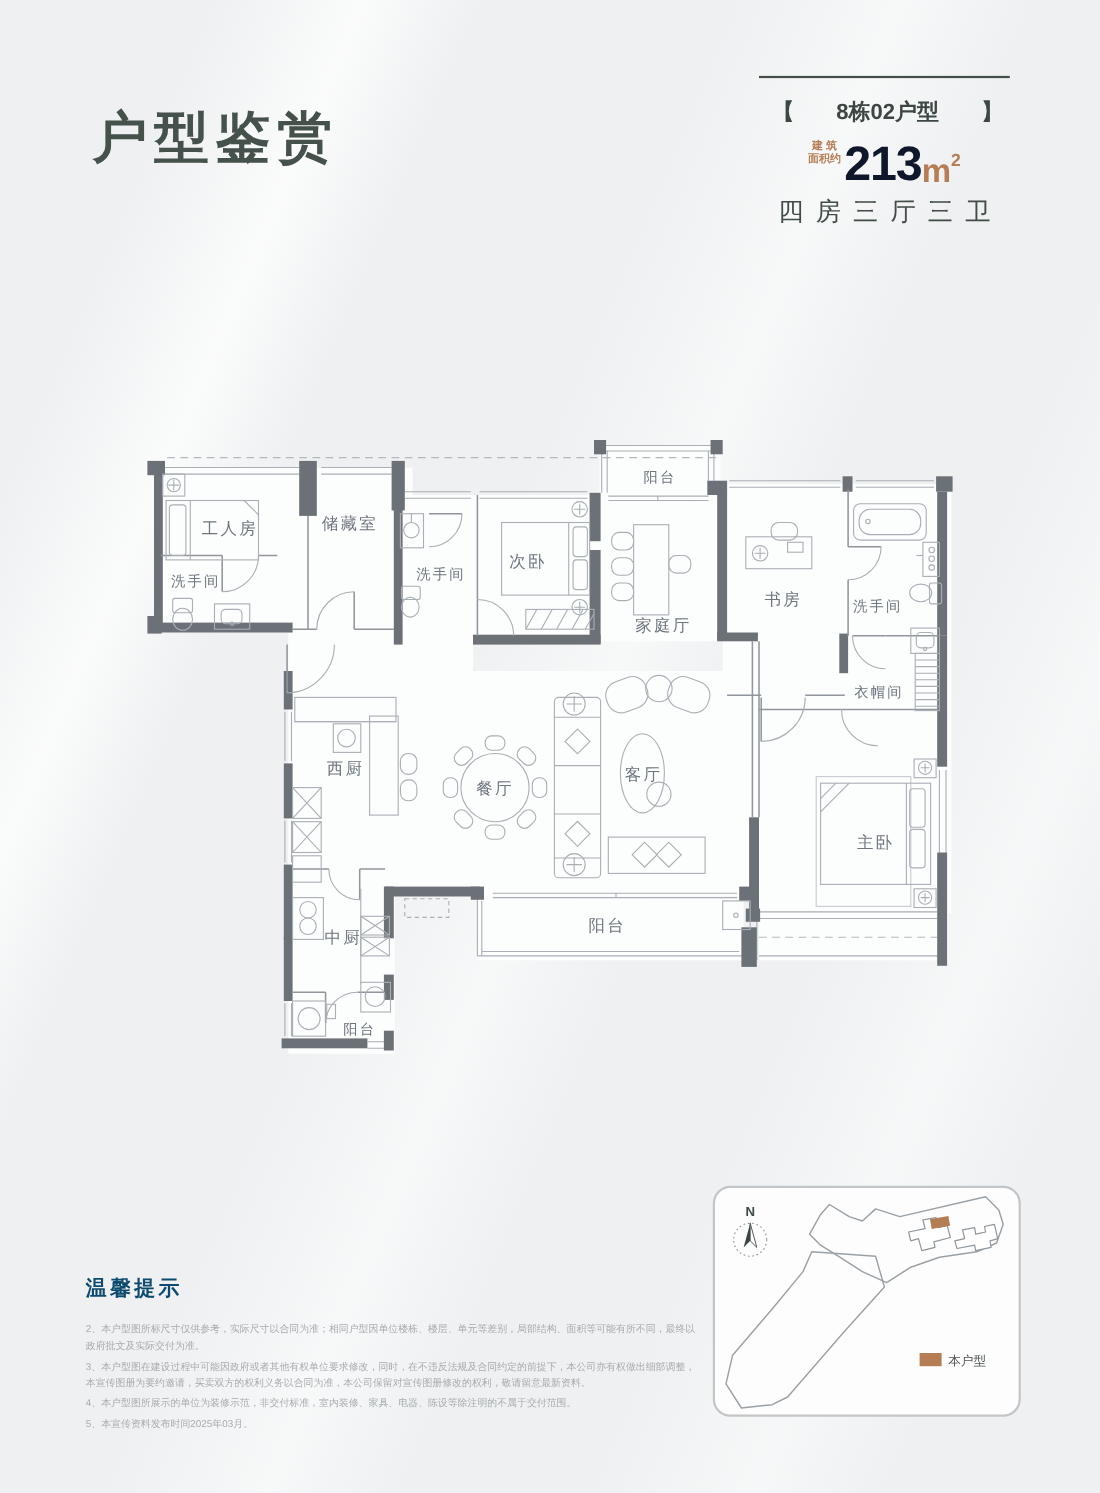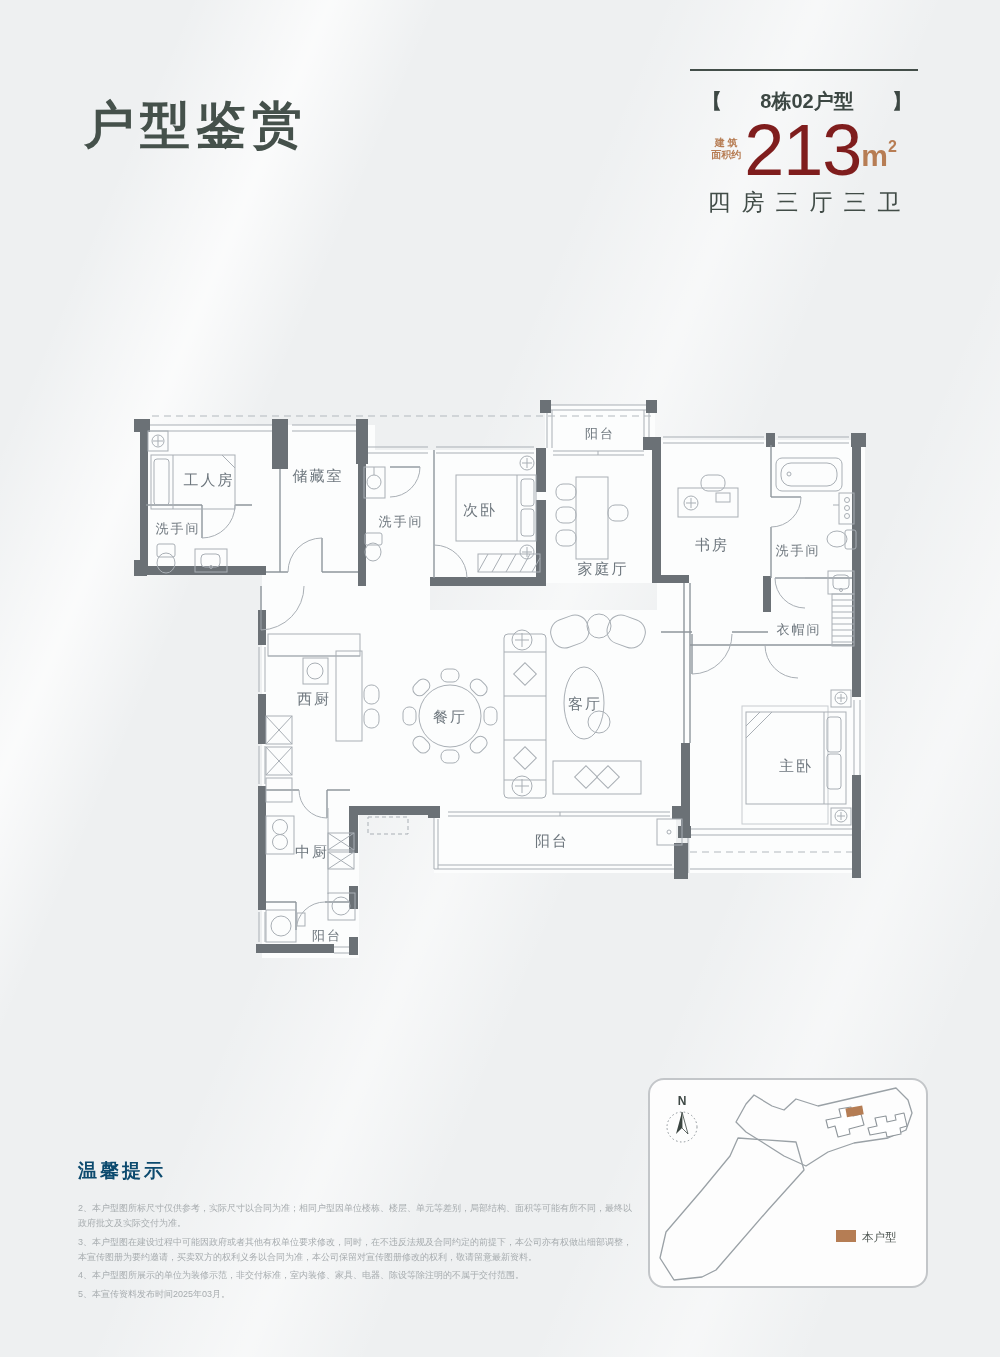--- a/index.html
+++ b/index.html
@@ -11,25 +11,25 @@
          linear-gradient(113deg, rgba(255,255,255,0) 70%, rgba(255,255,255,.5) 80%, rgba(255,255,255,0) 88%),
          #eef0f1;}
   .page-title{position:absolute;left:84px;top:92px;font-size:50px;font-weight:bold;
               color:#45514b;letter-spacing:6px;}
   .unit-info{position:absolute;left:690px;top:69px;width:228px;}
   .rule{height:2px;background:#434e49;}
   .unit-name-row{display:flex;justify-content:space-between;align-items:center;
                  margin-top:17px;padding:0 6px 0 12px;font-size:20px;font-weight:bold;color:#3c4743;}
   .area-row{display:flex;justify-content:center;align-items:flex-end;margin-top:8px;}
   .area-prefix{color:#b77d54;font-size:10px;line-height:12px;font-weight:bold;
-               margin:0 3px 16px 0;text-align:center;white-space:pre;}
-  .area-value{color:#7f1d1d;font-size:72px;line-height:54px;font-weight:normal;letter-spacing:-1px;}
+               margin:0 3px 26px 0;text-align:center;white-space:pre;}
+  .area-value{color:#0f172a;font-size:44px;line-height:54px;font-weight:bold;letter-spacing:-1px;}
   .area-unit{color:#b77d54;font-size:30px;font-weight:bold;line-height:30px;margin-bottom:6px;}
   .area-sup{color:#b77d54;font-size:16px;font-weight:bold;vertical-align:14px;}
-  .layout-row{margin-top:10px;text-align:center;font-size:23px;color:#414c47;
+  .layout-row{text-align:center;font-size:23px;color:#414c47;
               letter-spacing:11px;padding-left:11px;font-weight:500;}
   .floorplan{position:absolute;left:90px;top:385px;}
   .tips{position:absolute;left:78px;top:1158px;width:560px;}
   .tips-heading{font-size:19px;font-weight:bold;color:#0c4a6e;letter-spacing:3px;}
   .tips-list{margin-top:17px;font-size:9px;color:#a7acaf;line-height:1.65;}
   .tips-item{margin-bottom:4px;}
   .map-box{position:absolute;left:648px;top:1078px;width:280px;height:210px;
            background:#fdfdfd;border:2px solid #c3c6c9;border-radius:16px;box-sizing:border-box;}
   
   .flr{fill:#fcfdfd;}

